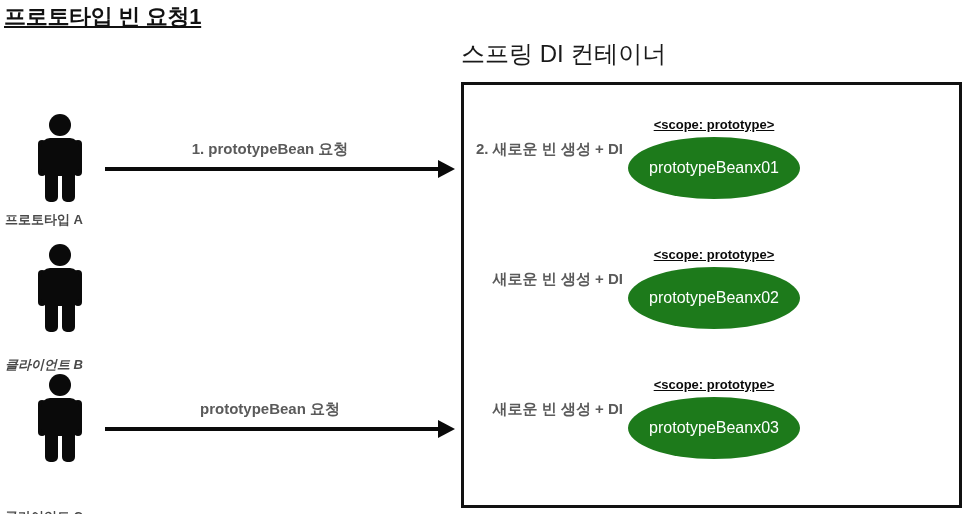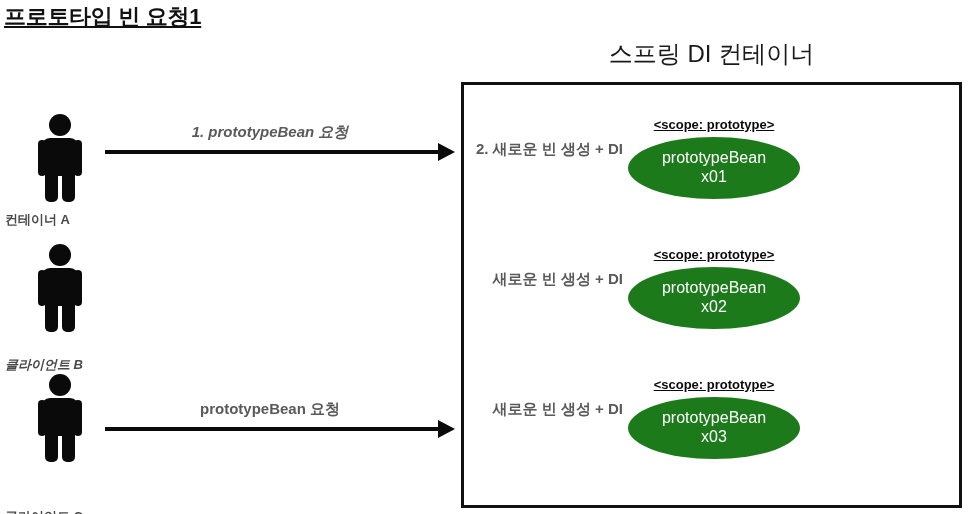--- a/index.html
+++ b/index.html
@@ -29,21 +29,20 @@
     text-decoration: underline;
     text-underline-offset: 2px;
     letter-spacing: -0.3px;
     white-space: nowrap;
   }
   .container-title {
     position: absolute;
     left: 461px;
     top: 38px;
     width: 501px;
-    text-align: center;
     font-size: 24px;
     font-weight: normal;
     color: #1a1a1a;
     white-space: nowrap;
   }
 
   
   .di-container {
     position: absolute;
     left: 461px;
@@ -174,21 +173,21 @@
   .bean-ellipse {
     position: absolute;
     width: 172px;
     height: 62px;
     border-radius: 50%;
     background: #1d7a1b;
     color: #ffffff;
     font-size: 16px;
     font-weight: normal;
     display: flex;
-    flex-direction: column;
+    flex-direction: row;
     align-items: center;
     justify-content: center;
     line-height: 1.18;
     text-align: center;
   }
   .bean-ellipse .bl1, .bean-ellipse .bl2 { display: block; }
 </style>
 </head>
 <body>
 
@@ -204,23 +203,23 @@
     <div class="client-figure">
       <div class="p-head"></div>
       <div class="p-arm-l"></div>
       <div class="p-arm-r"></div>
       <div class="p-torso"></div>
       <div class="p-hip"></div>
       <div class="p-leg-l"></div>
       <div class="p-leg-r"></div>
     </div>
   </div>
-  <div class="client-label" style="top:211px;">컨테이너 A</div>
-
-  <div class="arrow-row" style="top:123px;font-style:italic;">
+  <div class="client-label" style="top:211px;">프로토타입 A</div>
+
+  <div class="arrow-row" style="top:140px;">
     <div class="arrow-label">1. prototypeBean 요청</div>
     <div class="arrow-line"></div>
     <div class="arrow-head"></div>
   </div>
 
   <div class="di-note" style="left:468px; top:140px; width:155px;">2. 새로운 빈 생성 + DI</div>
   <div class="scope-tag" style="left:628px; top:117px;">&lt;scope: prototype&gt;</div>
   <div class="bean-ellipse" style="left:628px; top:137px;">
     <span class="bl1">prototypeBean</span>
     <span class="bl2">x01</span>

